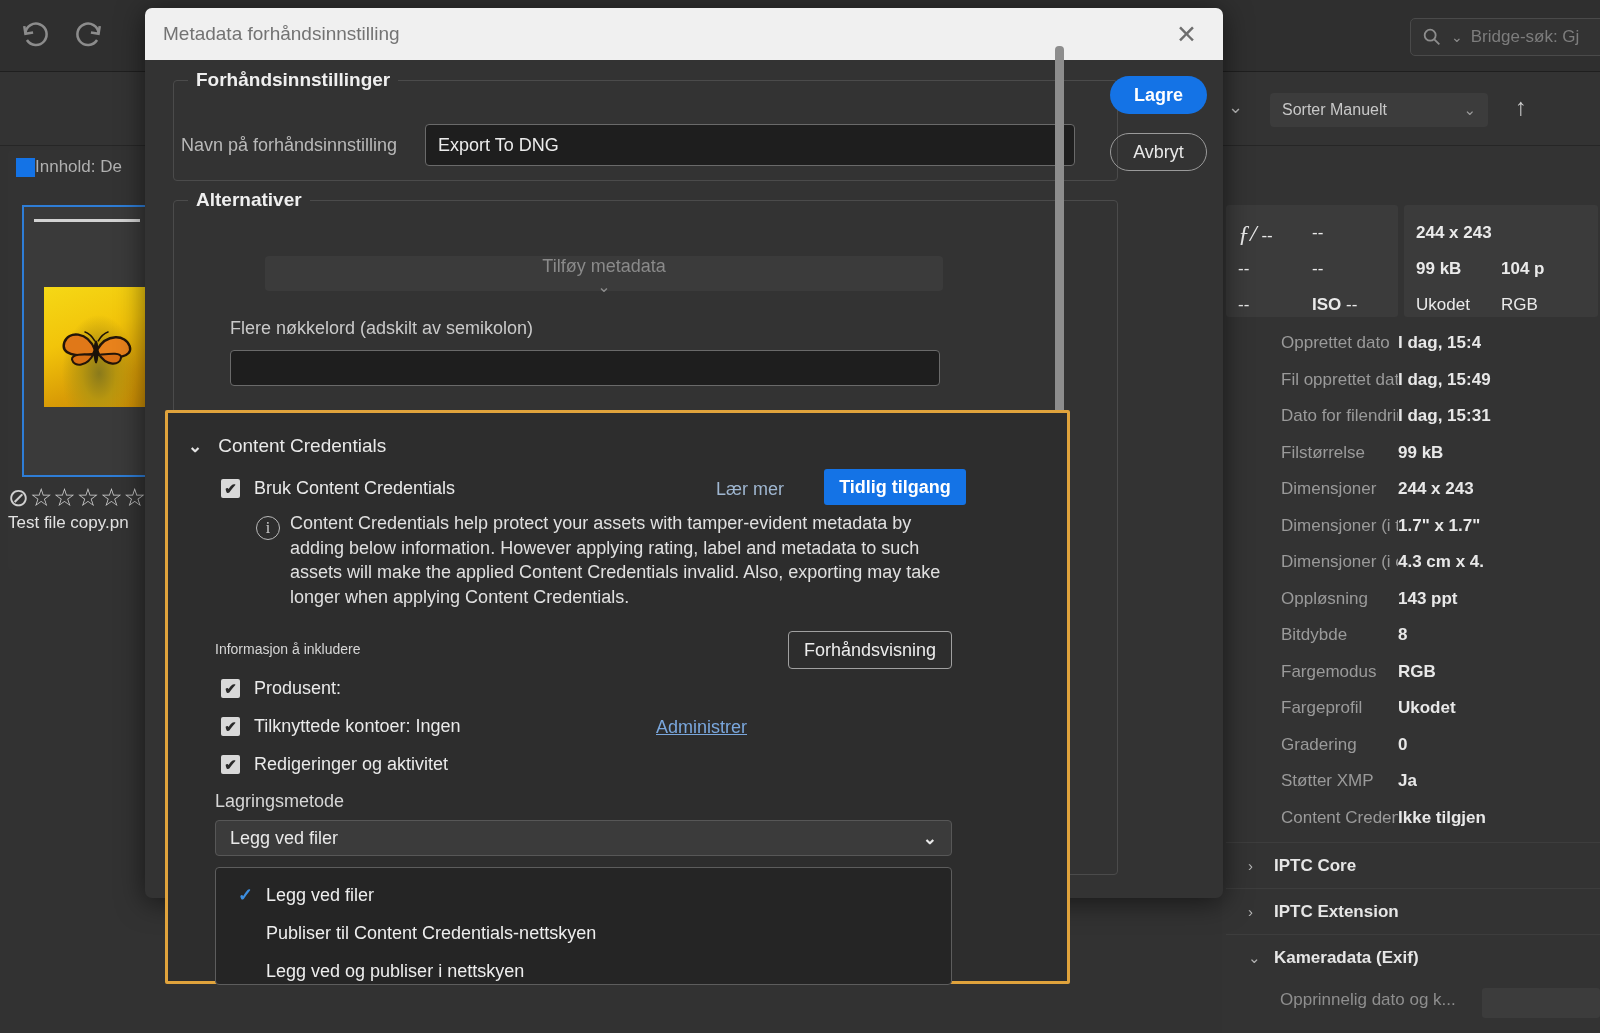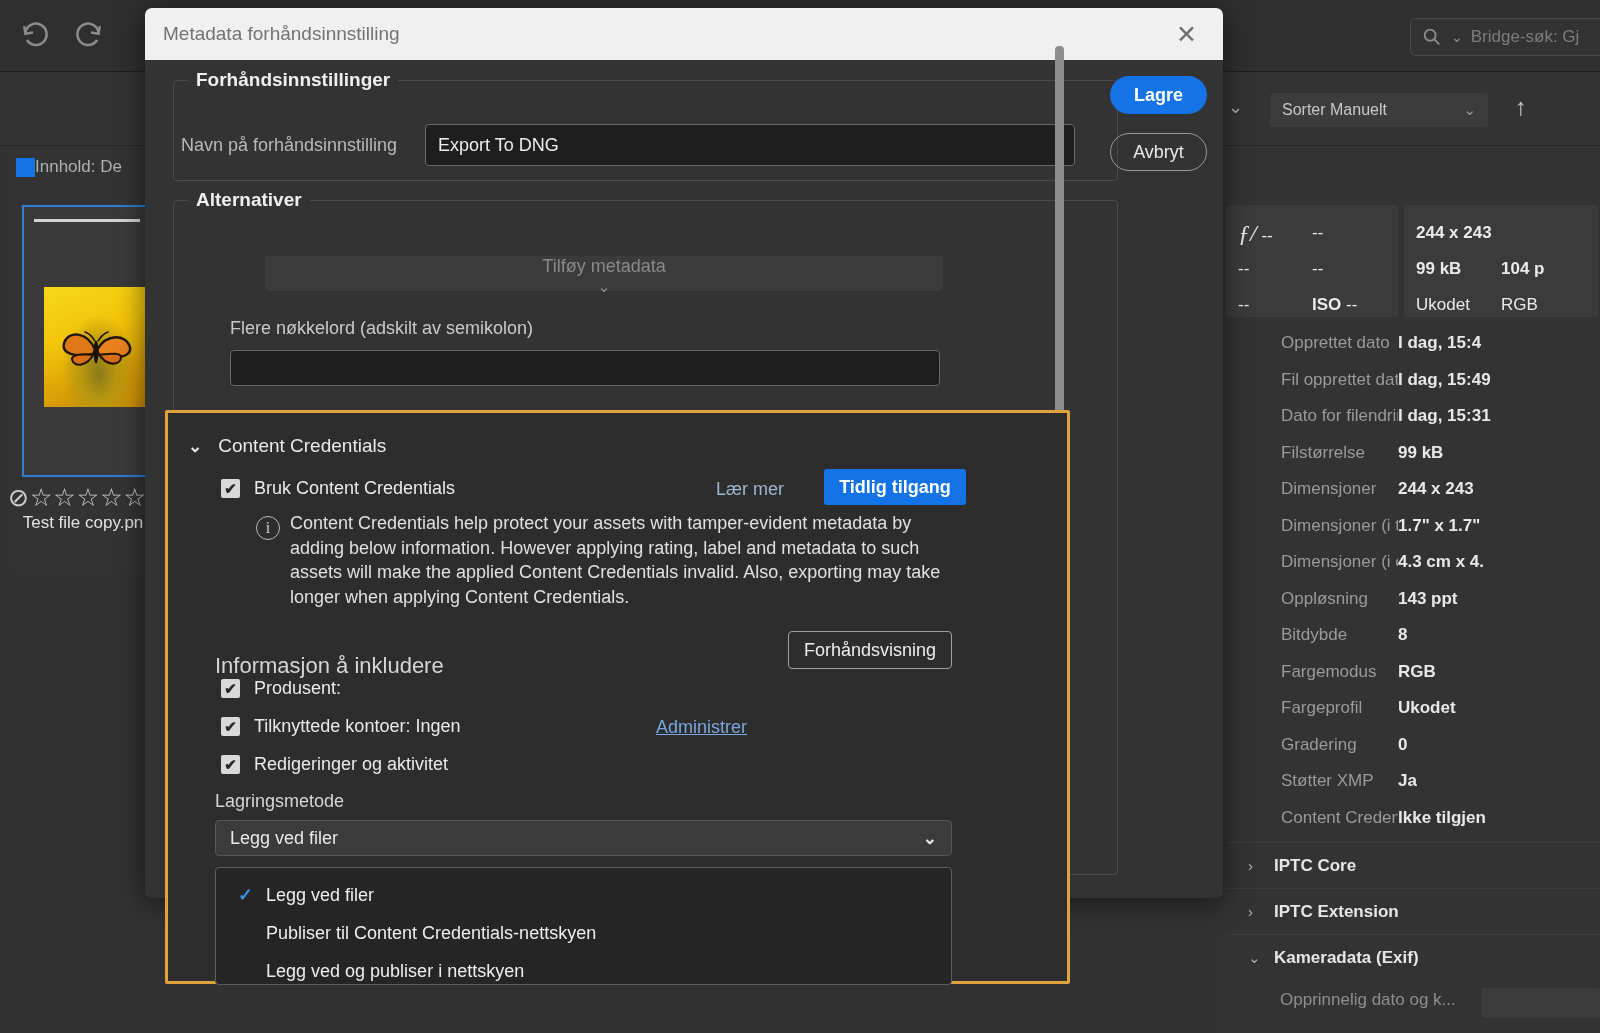--- a/index.html
+++ b/index.html
@@ -68,21 +68,21 @@
   }
   .butterfly {
     position: absolute; left: 14px; top: 38px; width: 78px; height: 50px;
   }
   .rating-row {
     position: absolute; left: 8px; top: 483px; display: flex; align-items: center; gap: 2px;
     color: #d0d0d0; font-size: 25px; letter-spacing: 1px; white-space: nowrap;
   }
   .fname {
     position: absolute; left: 8px; top: 513px; color: #e2e2e2; font-size: 17px;
-    white-space: nowrap; overflow: hidden; width: 150px; text-align: center;
+    white-space: nowrap; overflow: hidden; width: 150px;
   }
 
   
   .meta-panel {
     position: absolute; left: 1222px; top: 146px; width: 378px; height: 887px;
     background: #333333;
   }
   .meta-tabs {
     position: absolute; left: 1232px; top: 158px; width: 368px; height: 34px;
   }
@@ -219,21 +219,21 @@
     position: absolute; left: 88px; top: 103px; width: 24px; height: 24px;
     border: 1.6px solid #b9b9b9; border-radius: 50%;
     color: #cfcfcf; font-size: 16px; text-align: center; line-height: 21px;
     font-family: "Liberation Serif", serif;
   }
   .info-txt {
     position: absolute; left: 122px; top: 98px; width: 668px;
     color: #e0e0e0; font-size: 18px; line-height: 24.5px;
   }
 
-  .incl-label { position: absolute; left: 47px; top: 240px; color: #d6d6d6; font-size: 22px; }
+  .incl-label { position: absolute; left: 47px; top: 228px; color: #d6d6d6; font-size: 14px; }
   .btn-preview {
     position: absolute; left: 620px; top: 218px; width: 164px; height: 38px;
     background: transparent; border: 1px solid #a0a0a0; border-radius: 4px;
     color: #ededed; font-size: 18px; cursor: pointer;
     font-family: "Liberation Sans", sans-serif;
   }
   .ck-row { position: absolute; left: 53px; display: flex; align-items: center; gap: 14px; }
   .ck-row .lb { color: #eaeaea; font-size: 18px; }
   .ck1 { top: 265px; }
   .ck2 { top: 303px; }

